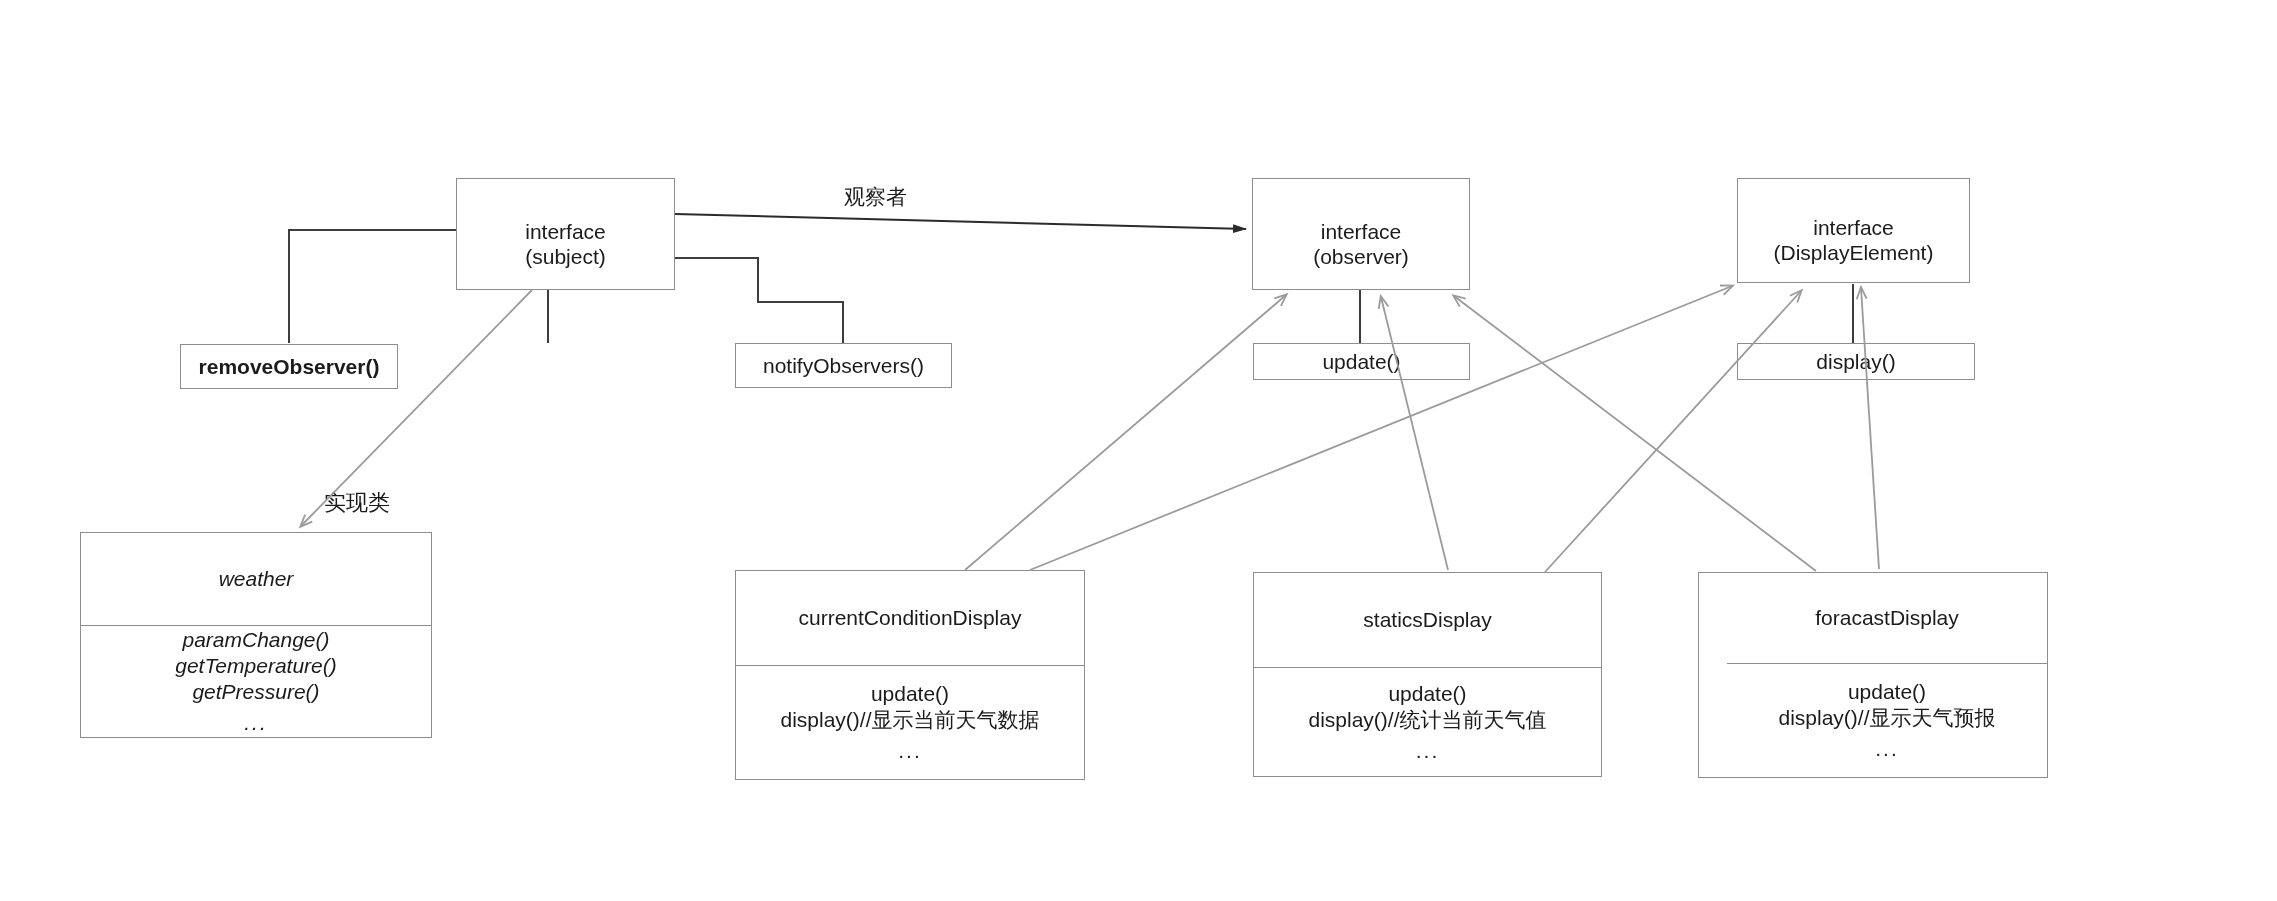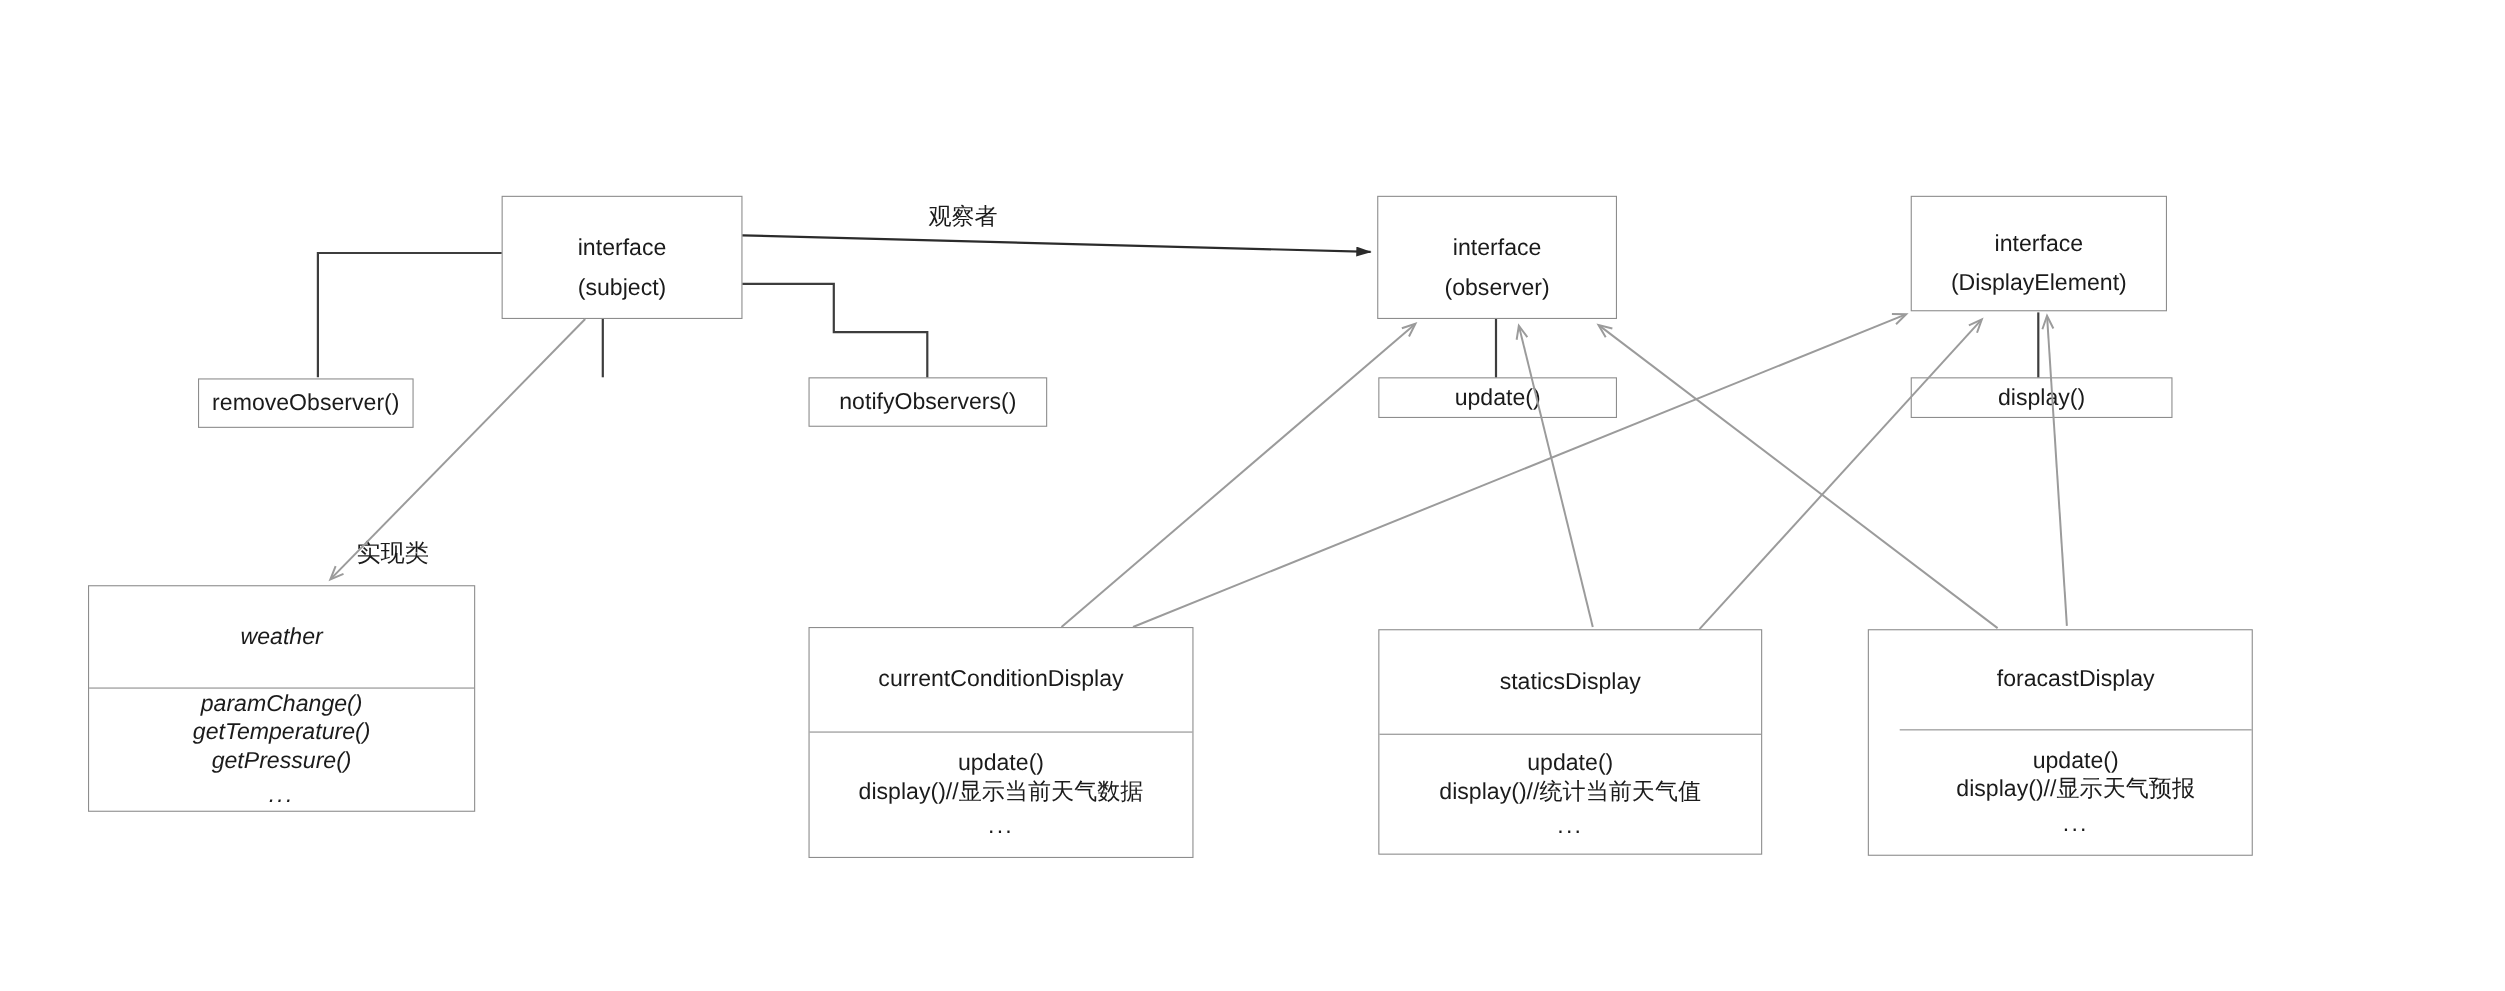--- a/index.html
+++ b/index.html
@@ -20,21 +20,21 @@
   }
   .flexc {
     display: flex;
     align-items: center;
     justify-content: center;
     text-align: center;
   }
   .iface-title {
     white-space: pre-line;
     font-size: 21px;
-    line-height: 36px;
+    line-height: 25px;
     margin-top: 19px;
   }
   .mbox { font-size: 21px; }
   .cbox { display: flex; flex-direction: column; }
   .ctitle {
     border-bottom: 1.5px solid #8d8d8d;
     font-size: 21px;
     display: flex;
     align-items: center;
     justify-content: center;
@@ -82,21 +82,21 @@
   <div class="box flexc" style="left:1252px; top:178px; width:218px; height:112px;">
     <div class="iface-title">interface
 (observer)</div>
   </div>
 
   <div class="box flexc" style="left:1737px; top:178px; width:233px; height:105px;">
     <div class="iface-title">interface
 (DisplayElement)</div>
   </div>
 
-  <div class="box flexc mbox" style="left:180px; top:344px; width:196px; height:45px;">
+  <div class="box flexc mbox" style="left:180px; top:344px; width:218px; height:45px;font-weight:bold;">
     <span>removeObserver()</span>
   </div>
 
 
   <div class="box flexc mbox" style="left:735px; top:343px; width:217px; height:45px;">
     <span>notifyObservers()</span>
   </div>
 
   <div class="box flexc mbox" style="left:1253px; top:343px; width:217px; height:37px;">
     <span>update()</span>

